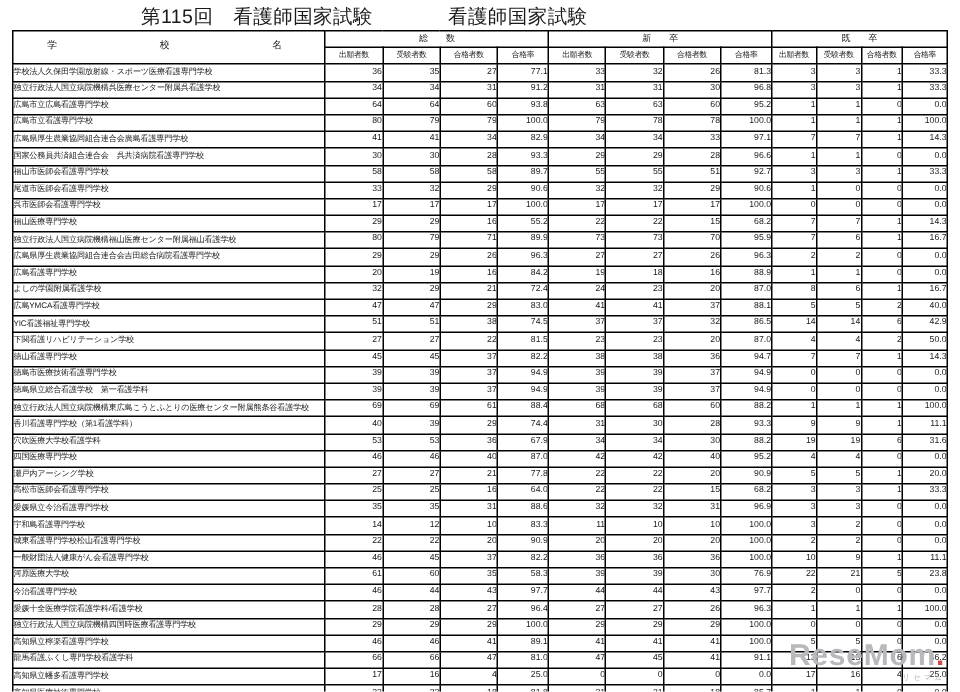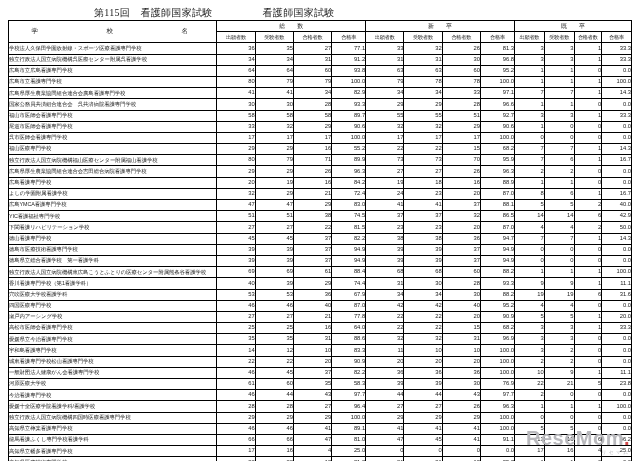--- a/index.html
+++ b/index.html
@@ -17,26 +17,25 @@
   }
   .page {
     position: relative;
     width: 640px;
     height: 461px;
     box-sizing: border-box;
     padding: 6px 8px 0 8px;
   }
   .doc-header {
     display: flex;
-    align-items: flex-start;
-    font-size: 10px;
+    align-items: flex-end;
+    font-size: 13px;
     padding-left: 86px;
     height: 14px;
     letter-spacing: 0.3px;
-    font-family: Liberation Serif, serif;
   }
   .doc-header .title-main {
     margin-right: 50px;
     white-space: nowrap;
   }
   .doc-header .title-sub {
     white-space: nowrap;
   }
   table.results {
     border-collapse: collapse;

